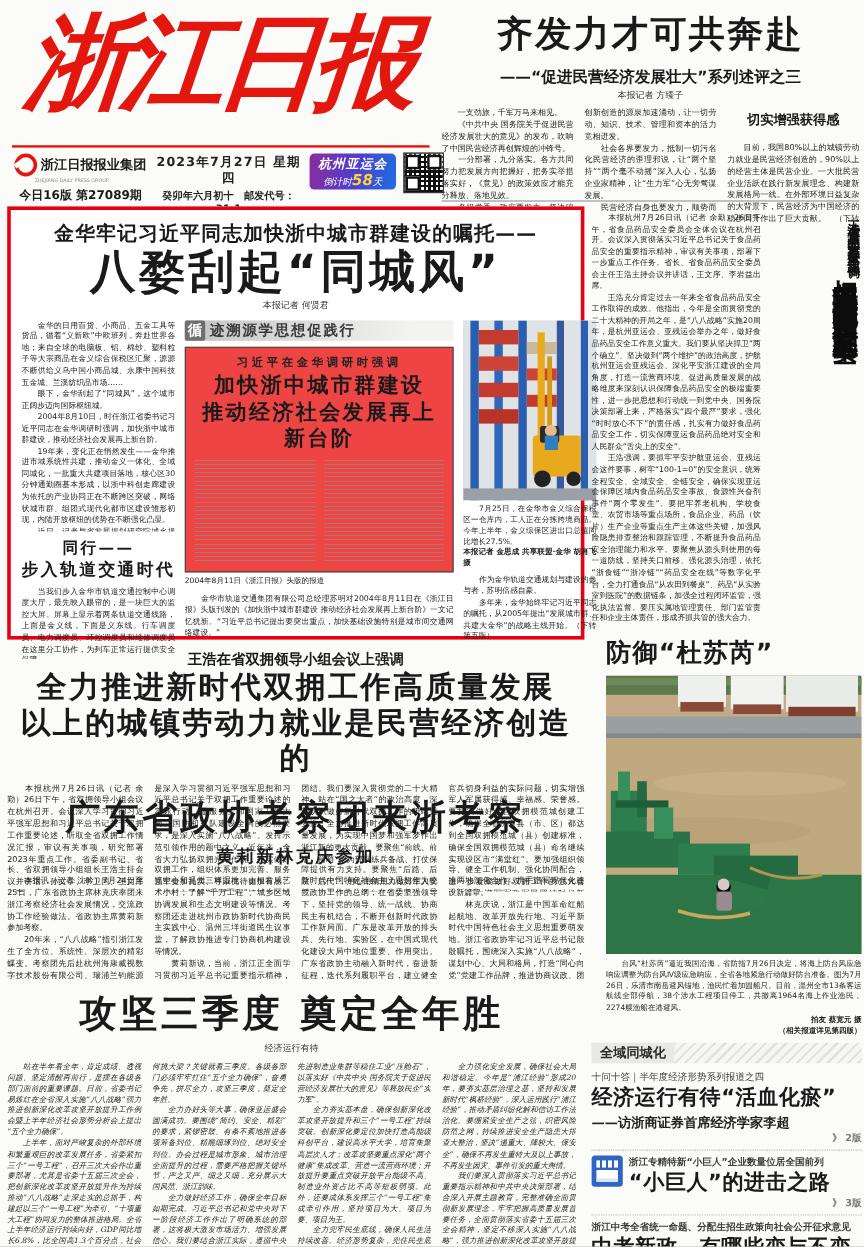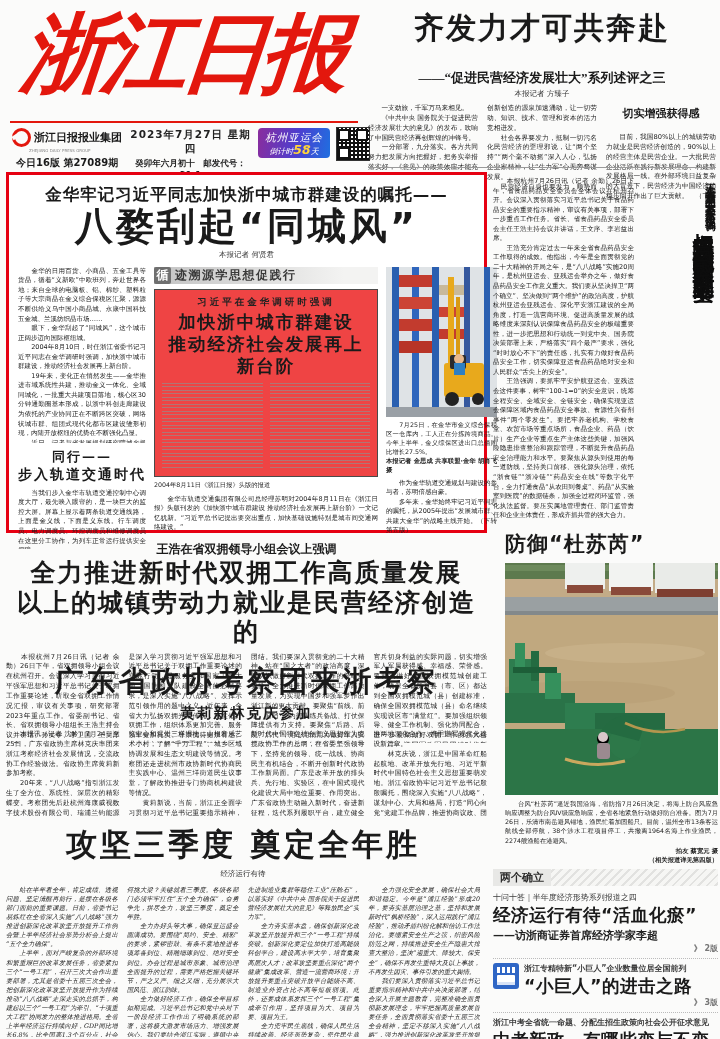--- a/index.html
+++ b/index.html
@@ -12,21 +12,21 @@
   .bold{font-weight:bold;}
   
   .masthead-title{font-family:"DejaVu Serif",serif;font-style:italic;font-weight:900;
       color:#e3170d;font-size:86px;letter-spacing:-6px;transform:skewX(-5deg);line-height:1;}
   .redline{height:2px;background:#e3170d;}
   .info{font-size:9px;color:#222;}
   .logo-ring{width:13px;height:13px;border:3px solid #e3170d;border-radius:50%;display:inline-block;position:relative;}
   .logo-ring:after{content:"";position:absolute;left:-3px;top:4px;width:6px;height:4px;background:#fbfbfa;transform:rotate(-35deg);}
   .badge{width:72px;height:30px;border-radius:4px;background:linear-gradient(100deg,#8a2d9d 0%,#4b3fd0 55%,#1f6fe0 100%);
          color:#fff;text-align:center;line-height:1.15;padding-top:3px;box-sizing:border-box;}
-  .badge .l1{font-size:10.5px;font-weight:normal;font-style:italic;letter-spacing:1px;}
+  .badge .l1{font-size:10.5px;font-weight:bold;font-style:italic;letter-spacing:1px;}
   .badge .l2{font-size:8px;font-style:italic;}
   .badge .num{color:#ffd43b;font-size:12.5px;font-weight:bold;}
   .qr{width:32px;height:32px;background:
         repeating-linear-gradient(0deg,#111 0 2px,transparent 2px 4px),
         repeating-linear-gradient(90deg,#111 0 2px,#fff 2px 4px);
       border:1px solid #333;position:relative;}
   .qr i{position:absolute;width:8px;height:8px;border:2px solid #111;background:#fff;}
   .qr i.a{left:1px;top:1px}.qr i.b{right:1px;top:1px}.qr i.c{left:1px;bottom:1px}
   
   .h-top{font-size:30px;font-weight:900;letter-spacing:2px;}
@@ -107,21 +107,21 @@
   </div>
 
   <div class="abs qr" style="left:336px;top:127px;">
     <i class="a"></i>
       <i class="b"></i>
       <i class="c"></i>
   </div>
 
   <div class="abs" style="left:368px;top:8px;width:348px;">
     <div class="h-top center">齐发力才可共奔赴</div>
-    <div class="h-sub center" style="margin-top:20px;font-family:Liberation Serif, serif;">——“促进民营经济发展壮大”系列述评之三</div>
+    <div class="h-sub center" style="margin-top:6px;">——“促进民营经济发展壮大”系列述评之三</div>
     <div class="byline center" style="margin-top:2px;">本报记者 方臻子</div>
     <div class="cols" style="margin-top:5px;height:86px;">
       <div class="c bt">　　一支劲旅，千军万马来相见。
 　　《中共中央 国务院关于促进民营经济发展壮大的意见》的发布，吹响了中国民营经济再创辉煌的冲锋号。
 　　一分部署，九分落实。各方共同努力把发展方向把握好，把务实举措落实好，《意见》的政策效应才能充分释放、落地见效。
 　　各级党委、政府要发力，坚决破除限制民营经济发展的壁垒，放手让一切竞相</div>
       <div class="c bt">创新创造的源泉加速涌动，让一切劳动、知识、技术、管理和资本的活力竞相迸发。
 　　社会各界要发力，抵制一切污名化民营经济的歪理邪说，让“两个坚持”“两个毫不动摇”深入人心，弘扬企业家精神，让“生力军”心无旁骛谋发展。
 　　民营经济自身也要发力，顺势而为、乘势而上，高质量发展，创造更多的企业传奇、产业奇迹，承担起“推动中国式现代化的生力军”的重任。</div>
       <div class="c">
@@ -313,21 +313,21 @@
     </svg>
     <div class="cap" style="margin-top:4px;">　　台风“杜苏芮”逼近我国沿海，省防指7月26日决定，将海上防台风应急响应调整为防台风Ⅳ级应急响应，全省各地紧急行动做好防台准备。图为7月26日，乐清市南岳避风锚地，渔民忙着加固船只。目前，温州全市13条客运航线全部停航，38个涉水工程项目停工，共撤离1964名海上作业渔民，2274艘渔船在港避风。</div>
     <div style="display:flex;justify-content:flex-end;gap:8px;margin-top:1px;">
       <span class="cap bold">拍友 蔡宽元 摄</span>
     </div>
     <div class="cap bold" style="text-align:right;">（相关报道详见第四版）</div>
   </div>
 
   <div class="abs" style="left:493px;top:869px;width:225px;">
     <div class="digest-bar">
-      <span>两个确立</span>
+      <span>全域同城化</span>
     </div>
 
     <div style="margin-top:6px;">
       <div class="d-kicker">十问十答｜半年度经济形势系列报道之四</div>
       <div class="d-title" style="margin-top:2px;">经济运行有待“活血化瘀”</div>
       <div class="d-sub" style="margin-top:2px;">——访浙商证券首席经济学家李超</div>
       <div class="d-page">》 2版</div>
     </div>
     <div class="d-div"></div>
 

